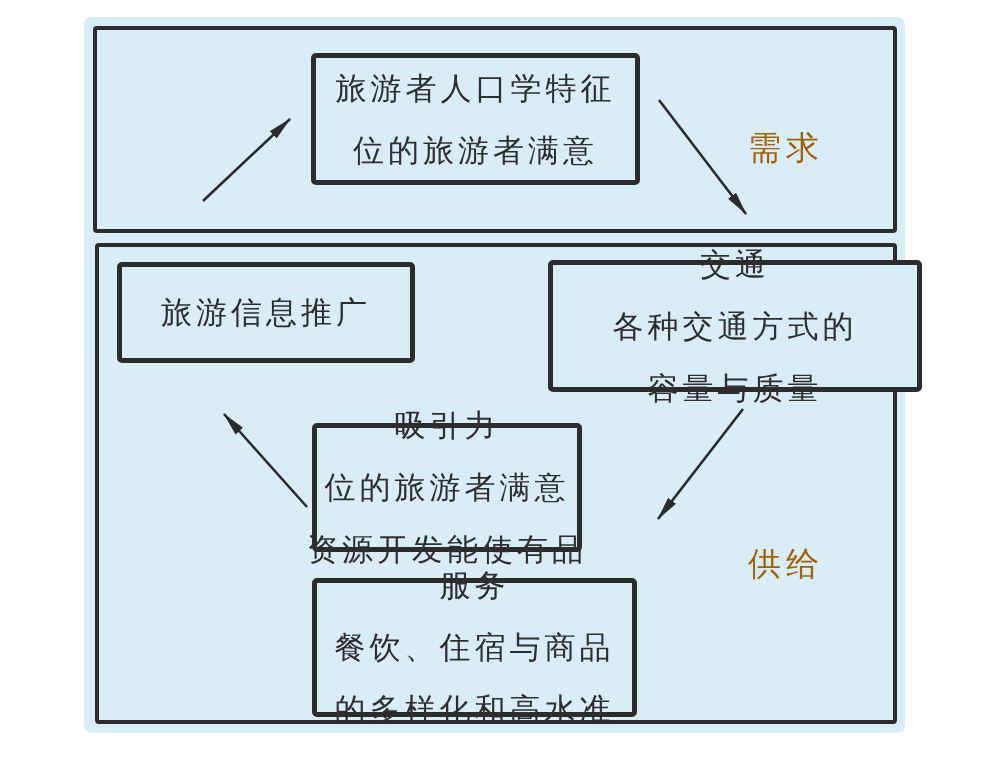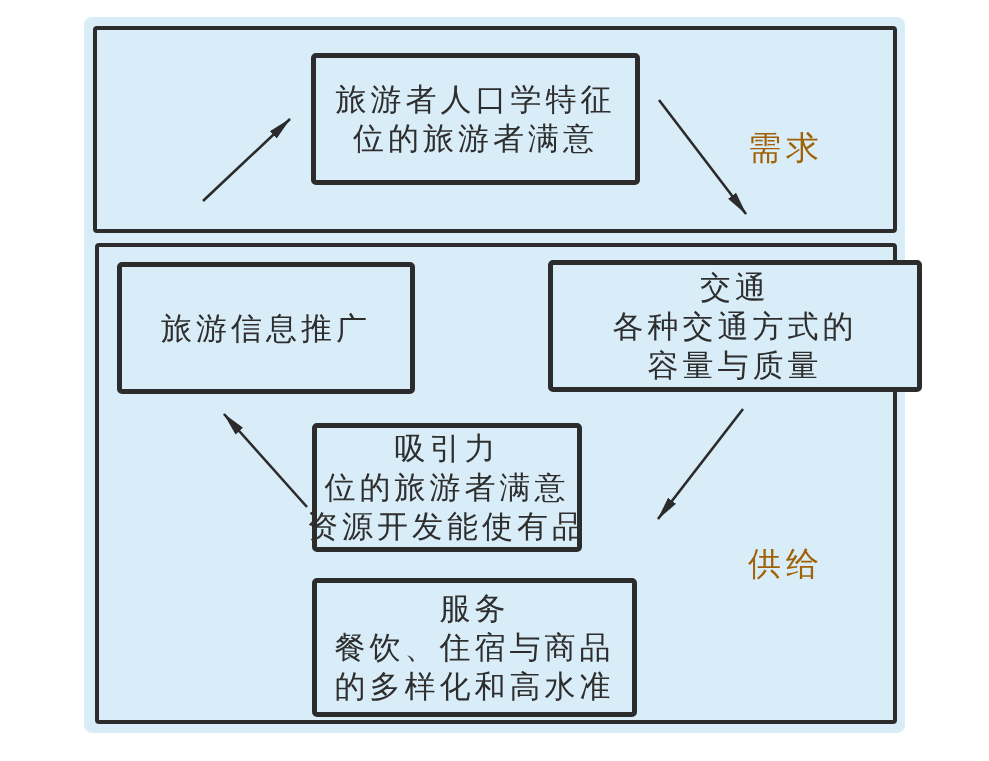--- a/index.html
+++ b/index.html
@@ -37,24 +37,25 @@
     border-radius: 5px;
     display: flex;
     flex-direction: column;
     align-items: center;
     justify-content: center;
     text-align: center;
     font-size: 31px;
     line-height: 39px;
     letter-spacing: 4px;
     color: #2e2e2e;
+    gap: 23px;
   }
   .node div { white-space: nowrap; }
   .node-demand     { left: 311px; top: 53px;  width: 329px; height: 132px; }
-  .node-promotion  { left: 117px; top: 262px; width: 298px; height: 132px; }
+  .node-promotion  { left: 117px; top: 262px; width: 298px; height: 101px; }
   .node-transport  { left: 548px; top: 260px; width: 374px; height: 132px; }
   .node-attraction { left: 312px; top: 423px; width: 270px; height: 129px; }
   .node-service    { left: 312px; top: 578px; width: 325px; height: 139px; }
   .side-label {
     position: absolute;
     width: 100px;
     text-align: center;
     font-size: 33px;
     letter-spacing: 5px;
     color: #a16207;

